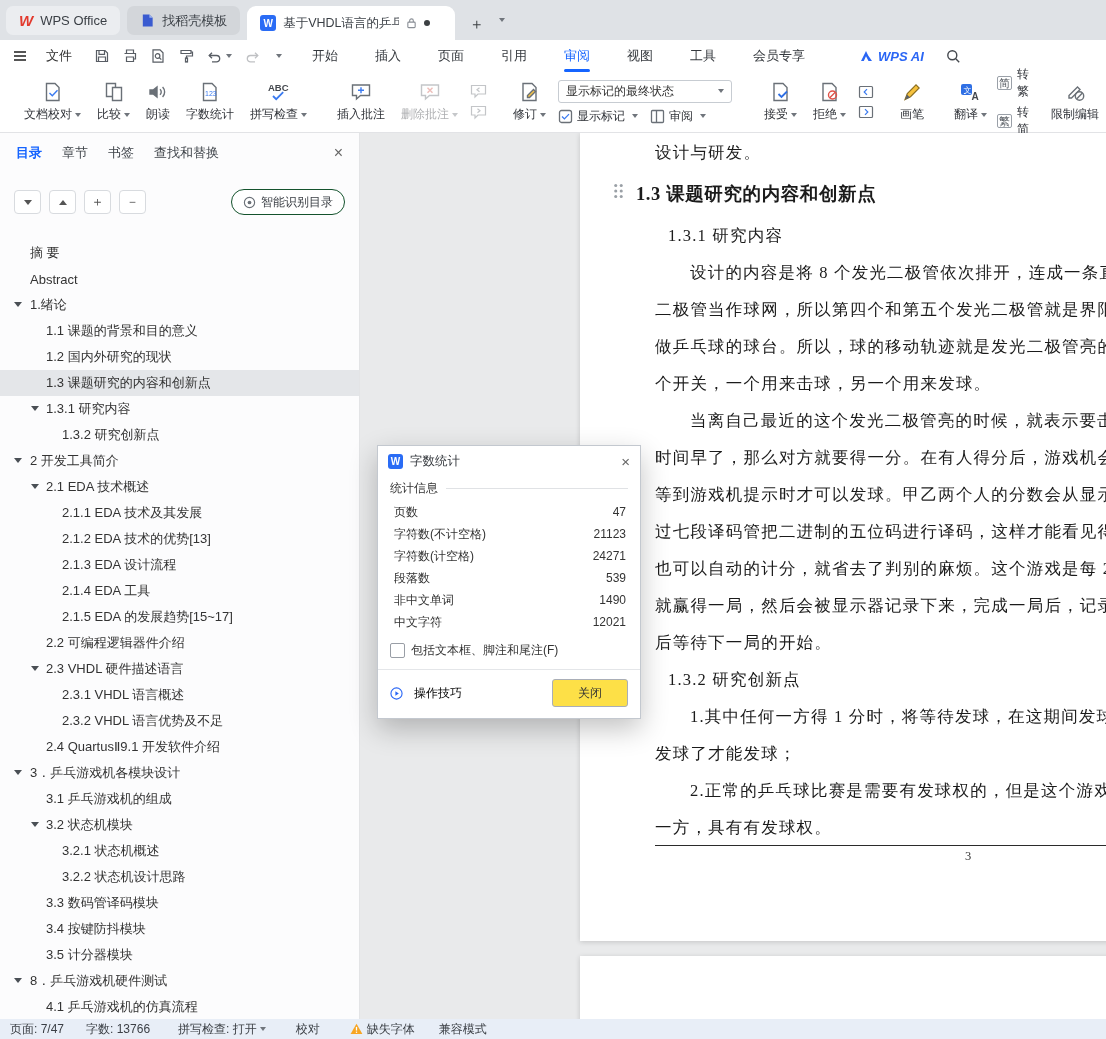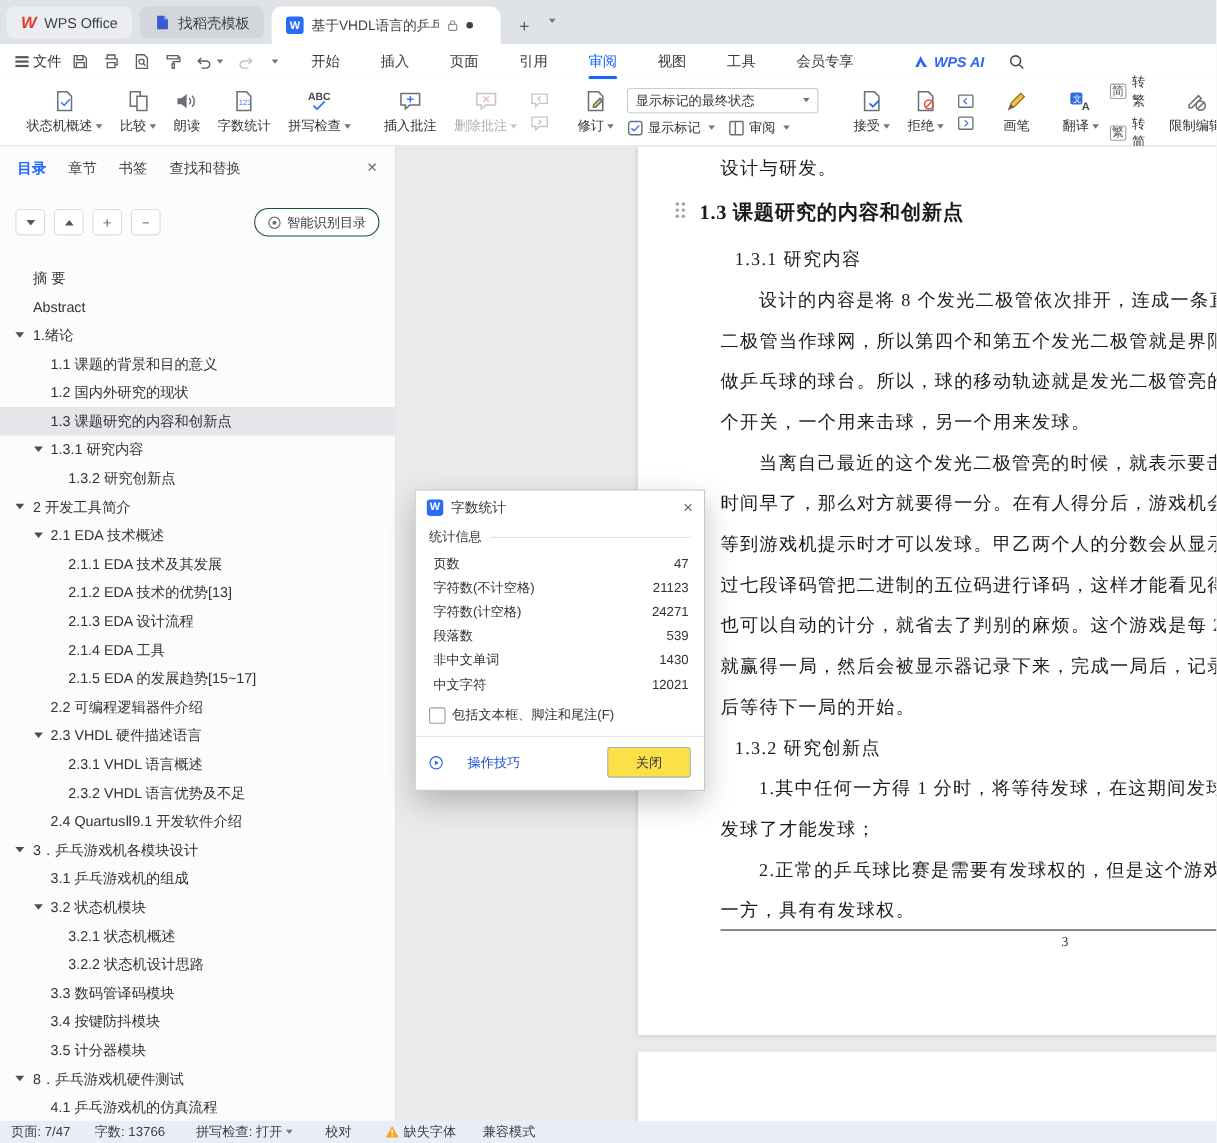--- a/index.html
+++ b/index.html
@@ -15,21 +15,21 @@
   .wlogo{font-weight:900;font-size:15px;color:#e23a2e;font-style:italic;}
   .wdoc{width:16px;height:16px;background:#2a6cf5;border-radius:3px;color:#fff;font-size:10px;font-weight:bold;display:flex;align-items:center;justify-content:center;flex:none;}
   .doc-title{max-width:116px;overflow:hidden;white-space:nowrap;font-size:12.5px;}
   .dot{width:6px;height:6px;border-radius:50%;background:#3c4043;flex:none;}
   .tab-plus{margin:0 0 9px 14px;font-size:15px;color:#3c4043;cursor:pointer;line-height:1;}
   .tab-caret{margin:0 0 12px 12px;cursor:pointer;}
   .car{display:inline-block;width:0;height:0;border-left:3.5px solid transparent;border-right:3.5px solid transparent;border-top:4px solid #70757c;vertical-align:middle;margin-left:3px;}
 
   
   .menubar{position:absolute;top:40px;left:0;right:0;height:32px;background:#fff;display:flex;align-items:center;padding:0 14px;box-sizing:border-box;font-size:13px;}
-  .file-btn{display:flex;align-items:center;gap:4px;color:#333;cursor:pointer;margin-right:3px;}
+  .file-btn{display:flex;align-items:center;gap:20px;color:#333;cursor:pointer;margin-right:16px;}
   .hamb{display:inline-block;width:12px;}
   .hamb i{display:block;height:1.6px;background:#555;margin:2.4px 0;}
   .qicon{margin:0 6px;cursor:pointer;display:flex;align-items:center;}
   .qicon.dim{opacity:.38;}
   .mitems{display:flex;gap:33px;margin-left:22px;}
   .mitem{cursor:pointer;color:#35393e;position:relative;padding:7px 2px;}
   .mitem.active{color:#1564ff;}
   .mitem.active::after{content:"";position:absolute;left:50%;transform:translateX(-50%);bottom:0;width:26px;height:3px;background:#1564ff;border-radius:2px;}
   .wpsai{display:flex;align-items:center;gap:5px;margin-left:52px;color:#2a66f5;font-weight:bold;font-style:italic;cursor:pointer;}
   .searchbtn{margin-left:22px;cursor:pointer;display:flex;align-items:center;}
@@ -92,21 +92,21 @@
   .dlg-title .ttl{font-size:12.5px;color:#35393e;}
   .dlg-close{margin-left:auto;font-size:15px;color:#666;cursor:pointer;}
   .dlg-body{padding:3px 12px 0;}
   .sect{display:flex;align-items:center;gap:8px;color:#333;margin-bottom:4px;}
   .sect::after{content:"";flex:1;height:1px;background:#e0e2e5;}
   .stat-row{display:flex;justify-content:space-between;align-items:center;height:22px;padding:0 2px 0 4px;}
   .stat-val{text-align:right;}
   .dlg-check{display:flex;gap:6px;align-items:center;margin:9px 0 10px;cursor:pointer;}
   .cbox{width:13px;height:13px;border:1px solid #999ea6;border-radius:2px;background:#fff;flex:none;}
   .dlg-foot{border-top:1px solid #e4e6e9;padding:9px 12px 11px;display:flex;align-items:center;}
-  .tips{color:#1d4ed8;display:flex;gap:22px;align-items:center;cursor:pointer;}
+  .tips{color:#000000;display:flex;gap:11px;align-items:center;cursor:pointer;}
   .close-btn{margin-left:auto;width:74px;height:26px;background:#fde047;border:1px solid #a9aeb8;border-radius:3px;font-size:12px;color:#333;display:flex;align-items:center;justify-content:center;cursor:pointer;}
 
   
   .statusbar{position:absolute;left:0;right:0;bottom:0;height:20px;background:#e8eef7;display:flex;align-items:center;font-size:12px;color:#3c4046;padding:0 10px;box-sizing:border-box;}
   .sb{white-space:nowrap;cursor:default;}
   .sb-words{margin-left:22px;}
   .sb-spell{margin-left:28px;cursor:pointer;}
   .sb-proof{margin-left:30px;cursor:pointer;}
   .sb-warn{margin-left:30px;display:flex;align-items:center;gap:4px;cursor:pointer;}
   .sb-compat{margin-left:24px;cursor:pointer;}
@@ -223,21 +223,21 @@
   </div>
 
   <div class="ribbon">
     <div class="rbtn">
       <span class="ric">
           <svg width="22" height="22" viewBox="0 0 22 22" fill="none" stroke="#6a7077" stroke-width="1.4">
             <path d="M4.5 2.5h8.5l4 4v13h-12.5z"></path>
             <path d="M7.5 12l2.8 2.8 5.2-5.6" stroke="#3a7af0"></path>
           </svg>
         </span>
-      <span class="rlbl"><span>状态机概述</span><i class="car"></i></span>
+      <span class="rlbl"><span>文档校对</span><i class="car"></i></span>
     </div>
     <div class="rbtn">
       <span class="ric">
           <svg width="22" height="22" viewBox="0 0 22 22" fill="none" stroke="#6a7077" stroke-width="1.4">
             <path d="M3.5 2.5h9v13h-9z"></path>
             <path d="M9.5 6.5h9v13h-9z" fill="#fff"></path>
           </svg>
         </span>
       <span class="rlbl"><span>比较</span><i class="car"></i></span>
     </div>
@@ -640,21 +640,21 @@
           <div class="stat-row no-arrow">
             <span class="stat-label">字符数(计空格)</span>
             <span class="stat-val">24271</span>
           </div>
           <div class="stat-row no-arrow">
             <span class="stat-label">段落数</span>
             <span class="stat-val">539</span>
           </div>
           <div class="stat-row no-arrow">
             <span class="stat-label">非中文单词</span>
-            <span class="stat-val">1430</span>
+            <span class="stat-val">1490</span>
           </div>
           <div class="stat-row no-arrow">
             <span class="stat-label">中文字符</span>
             <span class="stat-val">12021</span>
           </div>
         </div>
       <div class="dlg-check">
         <span class="cbox"></span>
         <span>包括文本框、脚注和尾注(F)</span>
       </div>

